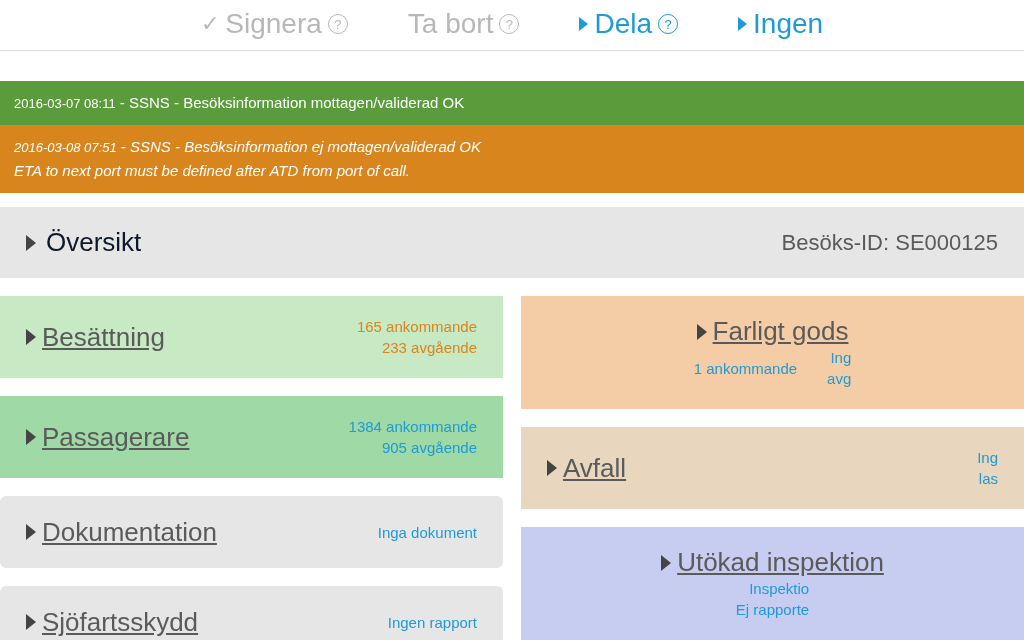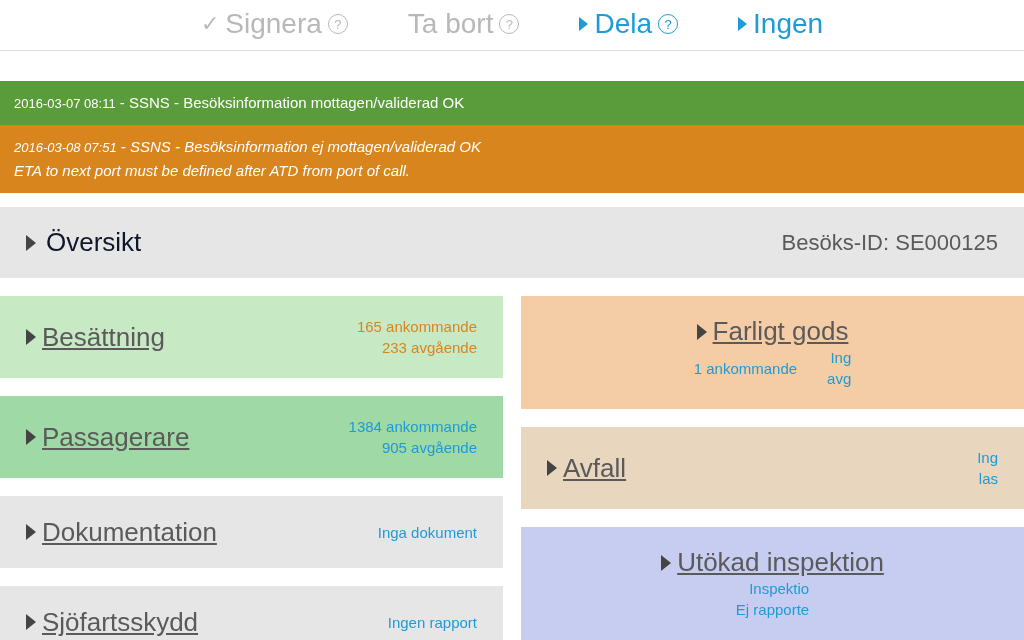--- a/index.html
+++ b/index.html
@@ -112,21 +112,21 @@
   }
   .card .meta {
     text-align: right;
     font-size: 15px;
     line-height: 1.4;
   }
   .meta.orange { color: #d9851e; }
   .meta.blue { color: #1e9bd6; }
   .bg-lightgreen { background: #c7e9c4; }
   .bg-green { background: #9fd9a5; }
-  .bg-grey { background: #e6e6e6; }
+  .bg-grey { background: #e6e6e6; border-radius: 6px; }
   .bg-peach { background: #f4cda6; flex-direction: column; }
   .bg-tan { background: #e8d6be; }
   .bg-lilac { background: #c7cdf0; flex-direction: column; }
 </style>
 </head>
 <body>
 
 <div class="topbar">
   <div class="action disabled">
     <span class="check">✓</span>

